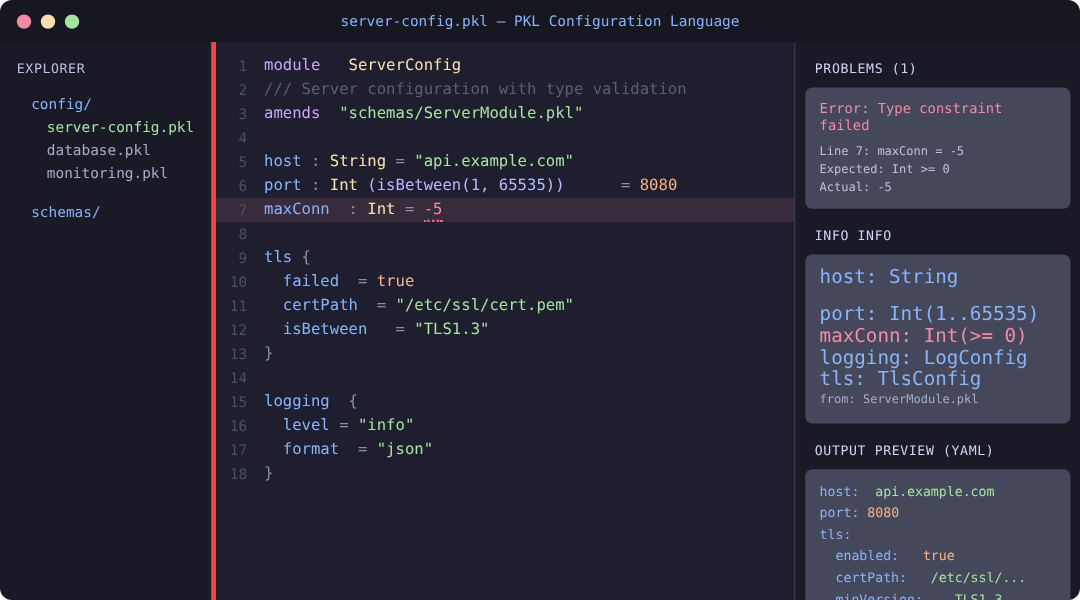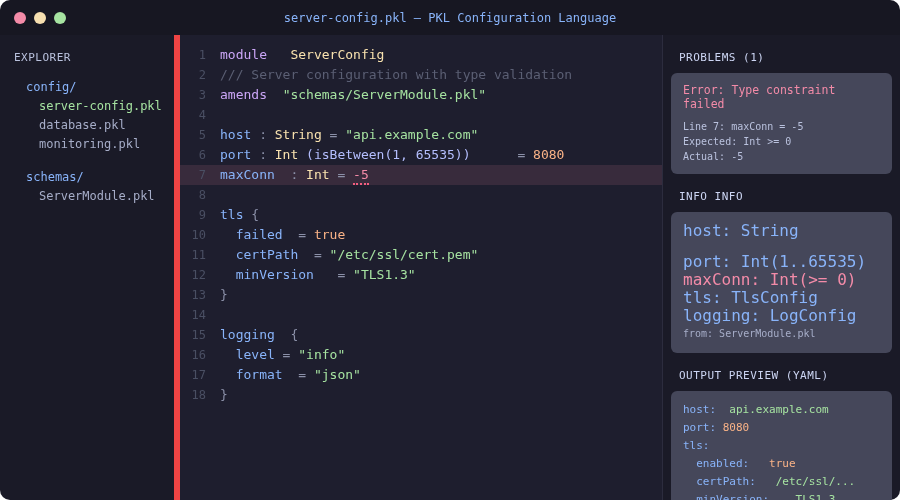--- a/index.html
+++ b/index.html
@@ -26,21 +26,21 @@
   .dot { width: 12px; height: 12px; border-radius: 50%; }
   .titlebar-title {
     position: absolute; left: 0; right: 0; text-align: center;
     color: #89b4fa; font-size: 12px;
   }
   
   .main { flex: 1; display: flex; min-height: 0; }
   .sidebar {
     flex: 0 0 180px; width: 180px;
     background: #1a1a27;
-    border-right: 6px solid #ef4444;
+    border-right: 4px solid #ef4444;
     padding-top: 12px;
     overflow: hidden;
   }
   .sidebar-header {
     color: #bac2de; font-size: 11px;
     margin: 4px 0 14px 14px; letter-spacing: 0.5px;
   }
   .tree-item {
     font-size: 12px; line-height: 19px;
     white-space: pre; cursor: pointer;
@@ -106,38 +106,37 @@
   <div class="main">
 
     <div class="sidebar">
       <div class="sidebar-header">EXPLORER</div>
       <div>
           <div class="tree-item indent-1" style="color: rgb(137, 180, 250);">config/</div>
           <div class="tree-item indent-2" style="color: rgb(166, 227, 161);">server-config.pkl</div>
           <div class="tree-item indent-2" style="color: rgb(166, 173, 200);">database.pkl</div>
           <div class="tree-item indent-2" style="color: rgb(166, 173, 200);">monitoring.pkl</div>
           <div class="tree-item indent-1 group-gap" style="color: rgb(137, 180, 250);">schemas/</div>
-          <div class="tree-item indent-2" style="color: rgb(166, 173, 200);">ServerModule.pkl</div>
         </div>
     </div>
 
     <div class="editor">
       <div>
           <div class="code-row"><span class="gutter">1</span><span class="code-text"><span style="color: rgb(203, 166, 247);">module</span><span style="color: rgb(205, 214, 244);">   </span><span style="color: rgb(249, 226, 175);">ServerConfig</span></span></div>
           <div class="code-row"><span class="gutter">2</span><span class="code-text"><span style="color: rgb(91, 95, 116);">/// Server configuration with type validation</span></span></div>
           <div class="code-row"><span class="gutter">3</span><span class="code-text"><span style="color: rgb(203, 166, 247);">amends</span><span style="color: rgb(205, 214, 244);">  </span><span style="color: rgb(166, 227, 161);">"schemas/ServerModule.pkl"</span></span></div>
           <div class="code-row"><span class="gutter">4</span><span class="code-text"></span></div>
           <div class="code-row"><span class="gutter">5</span><span class="code-text"><span style="color: rgb(137, 180, 250);">host</span><span style="color: rgb(139, 144, 168);"> : </span><span style="color: rgb(249, 226, 175);">String</span><span style="color: rgb(139, 144, 168);"> = </span><span style="color: rgb(166, 227, 161);">"api.example.com"</span></span></div>
           <div class="code-row"><span class="gutter">6</span><span class="code-text"><span style="color: rgb(137, 180, 250);">port</span><span style="color: rgb(139, 144, 168);"> : </span><span style="color: rgb(249, 226, 175);">Int</span><span style="color: rgb(205, 214, 244);"> </span><span style="color: rgb(180, 190, 254);">(isBetween(1, 65535))</span><span style="color: rgb(205, 214, 244);">      </span><span style="color: rgb(139, 144, 168);">= </span><span style="color: rgb(250, 179, 135);">8080</span></span></div>
           <div class="code-row error-line" style="background: rgba(243, 139, 168, 0.12);"><span class="gutter">7</span><span class="code-text"><span style="color: rgb(137, 180, 250);">maxConn</span><span style="color: rgb(139, 144, 168);">  : </span><span style="color: rgb(249, 226, 175);">Int</span><span style="color: rgb(139, 144, 168);"> = </span><span class="squiggle" style="color: rgb(243, 139, 168);">-5</span></span></div>
           <div class="code-row"><span class="gutter">8</span><span class="code-text"></span></div>
           <div class="code-row"><span class="gutter">9</span><span class="code-text"><span style="color: rgb(137, 180, 250);">tls</span><span style="color: rgb(139, 144, 168);"> {</span></span></div>
           <div class="code-row"><span class="gutter">10</span><span class="code-text"><span style="color: rgb(205, 214, 244);">  </span><span style="color: rgb(137, 180, 250);">failed</span><span style="color: rgb(139, 144, 168);">  = </span><span style="color: rgb(250, 179, 135);">true</span></span></div>
           <div class="code-row"><span class="gutter">11</span><span class="code-text"><span style="color: rgb(205, 214, 244);">  </span><span style="color: rgb(137, 180, 250);">certPath</span><span style="color: rgb(139, 144, 168);">  = </span><span style="color: rgb(166, 227, 161);">"/etc/ssl/cert.pem"</span></span></div>
-          <div class="code-row"><span class="gutter">12</span><span class="code-text"><span style="color: rgb(205, 214, 244);">  </span><span style="color: rgb(137, 180, 250);">minVersion</span><span style="color: rgb(139, 144, 168);">   = </span><span style="color: rgb(166, 227, 161);">"TLS1.3"</span></span></div>
+          <div class="code-row"><span class="gutter">12</span><span class="code-text"><span style="color: rgb(205, 214, 244);">  </span><span style="color: rgb(137, 180, 250);">isBetween</span><span style="color: rgb(139, 144, 168);">   = </span><span style="color: rgb(166, 227, 161);">"TLS1.3"</span></span></div>
           <div class="code-row"><span class="gutter">13</span><span class="code-text"><span style="color: rgb(139, 144, 168);">}</span></span></div>
           <div class="code-row"><span class="gutter">14</span><span class="code-text"></span></div>
           <div class="code-row"><span class="gutter">15</span><span class="code-text"><span style="color: rgb(137, 180, 250);">logging</span><span style="color: rgb(139, 144, 168);">  {</span></span></div>
           <div class="code-row"><span class="gutter">16</span><span class="code-text"><span style="color: rgb(205, 214, 244);">  </span><span style="color: rgb(137, 180, 250);">level</span><span style="color: rgb(139, 144, 168);"> = </span><span style="color: rgb(166, 227, 161);">"info"</span></span></div>
           <div class="code-row"><span class="gutter">17</span><span class="code-text"><span style="color: rgb(205, 214, 244);">  </span><span style="color: rgb(137, 180, 250);">format</span><span style="color: rgb(139, 144, 168);">  = </span><span style="color: rgb(166, 227, 161);">"json"</span></span></div>
           <div class="code-row"><span class="gutter">18</span><span class="code-text"><span style="color: rgb(139, 144, 168);">}</span></span></div>
         </div>
     </div>
 
     <div class="panel">
@@ -151,22 +150,22 @@
             <div class="problem-line">Actual: -5</div>
           </div>
       </div>
 
       <div class="panel-header">INFO INFO</div>
       <div class="card">
         <div>
             <div class="type-row" style="color: rgb(137, 180, 250);">host: String</div>
             <div class="type-row" style="color: rgb(137, 180, 250); margin-top: 13px;">port: Int(1..65535)</div>
             <div class="type-row" style="color: rgb(243, 139, 168);">maxConn: Int(&gt;= 0)</div>
+            <div class="type-row" style="color: rgb(137, 180, 250);">logging: LogConfig</div>
             <div class="type-row" style="color: rgb(137, 180, 250);">tls: TlsConfig</div>
-            <div class="type-row" style="color: rgb(137, 180, 250);">logging: LogConfig</div>
             <div class="type-row small" style="color: rgb(166, 173, 200);">from: ServerModule.pkl</div>
           </div>
       </div>
 
       <div class="panel-header">OUTPUT PREVIEW (YAML)</div>
       <div class="card">
         <div>
             <div class="yaml-row"><span style="color: rgb(137, 180, 250);">host:</span><span style="color: rgb(166, 227, 161);">  api.example.com</span></div>
             <div class="yaml-row"><span style="color: rgb(137, 180, 250);">port:</span><span style="color: rgb(250, 179, 135);"> 8080</span></div>
             <div class="yaml-row"><span style="color: rgb(137, 180, 250);">tls:</span></div>

